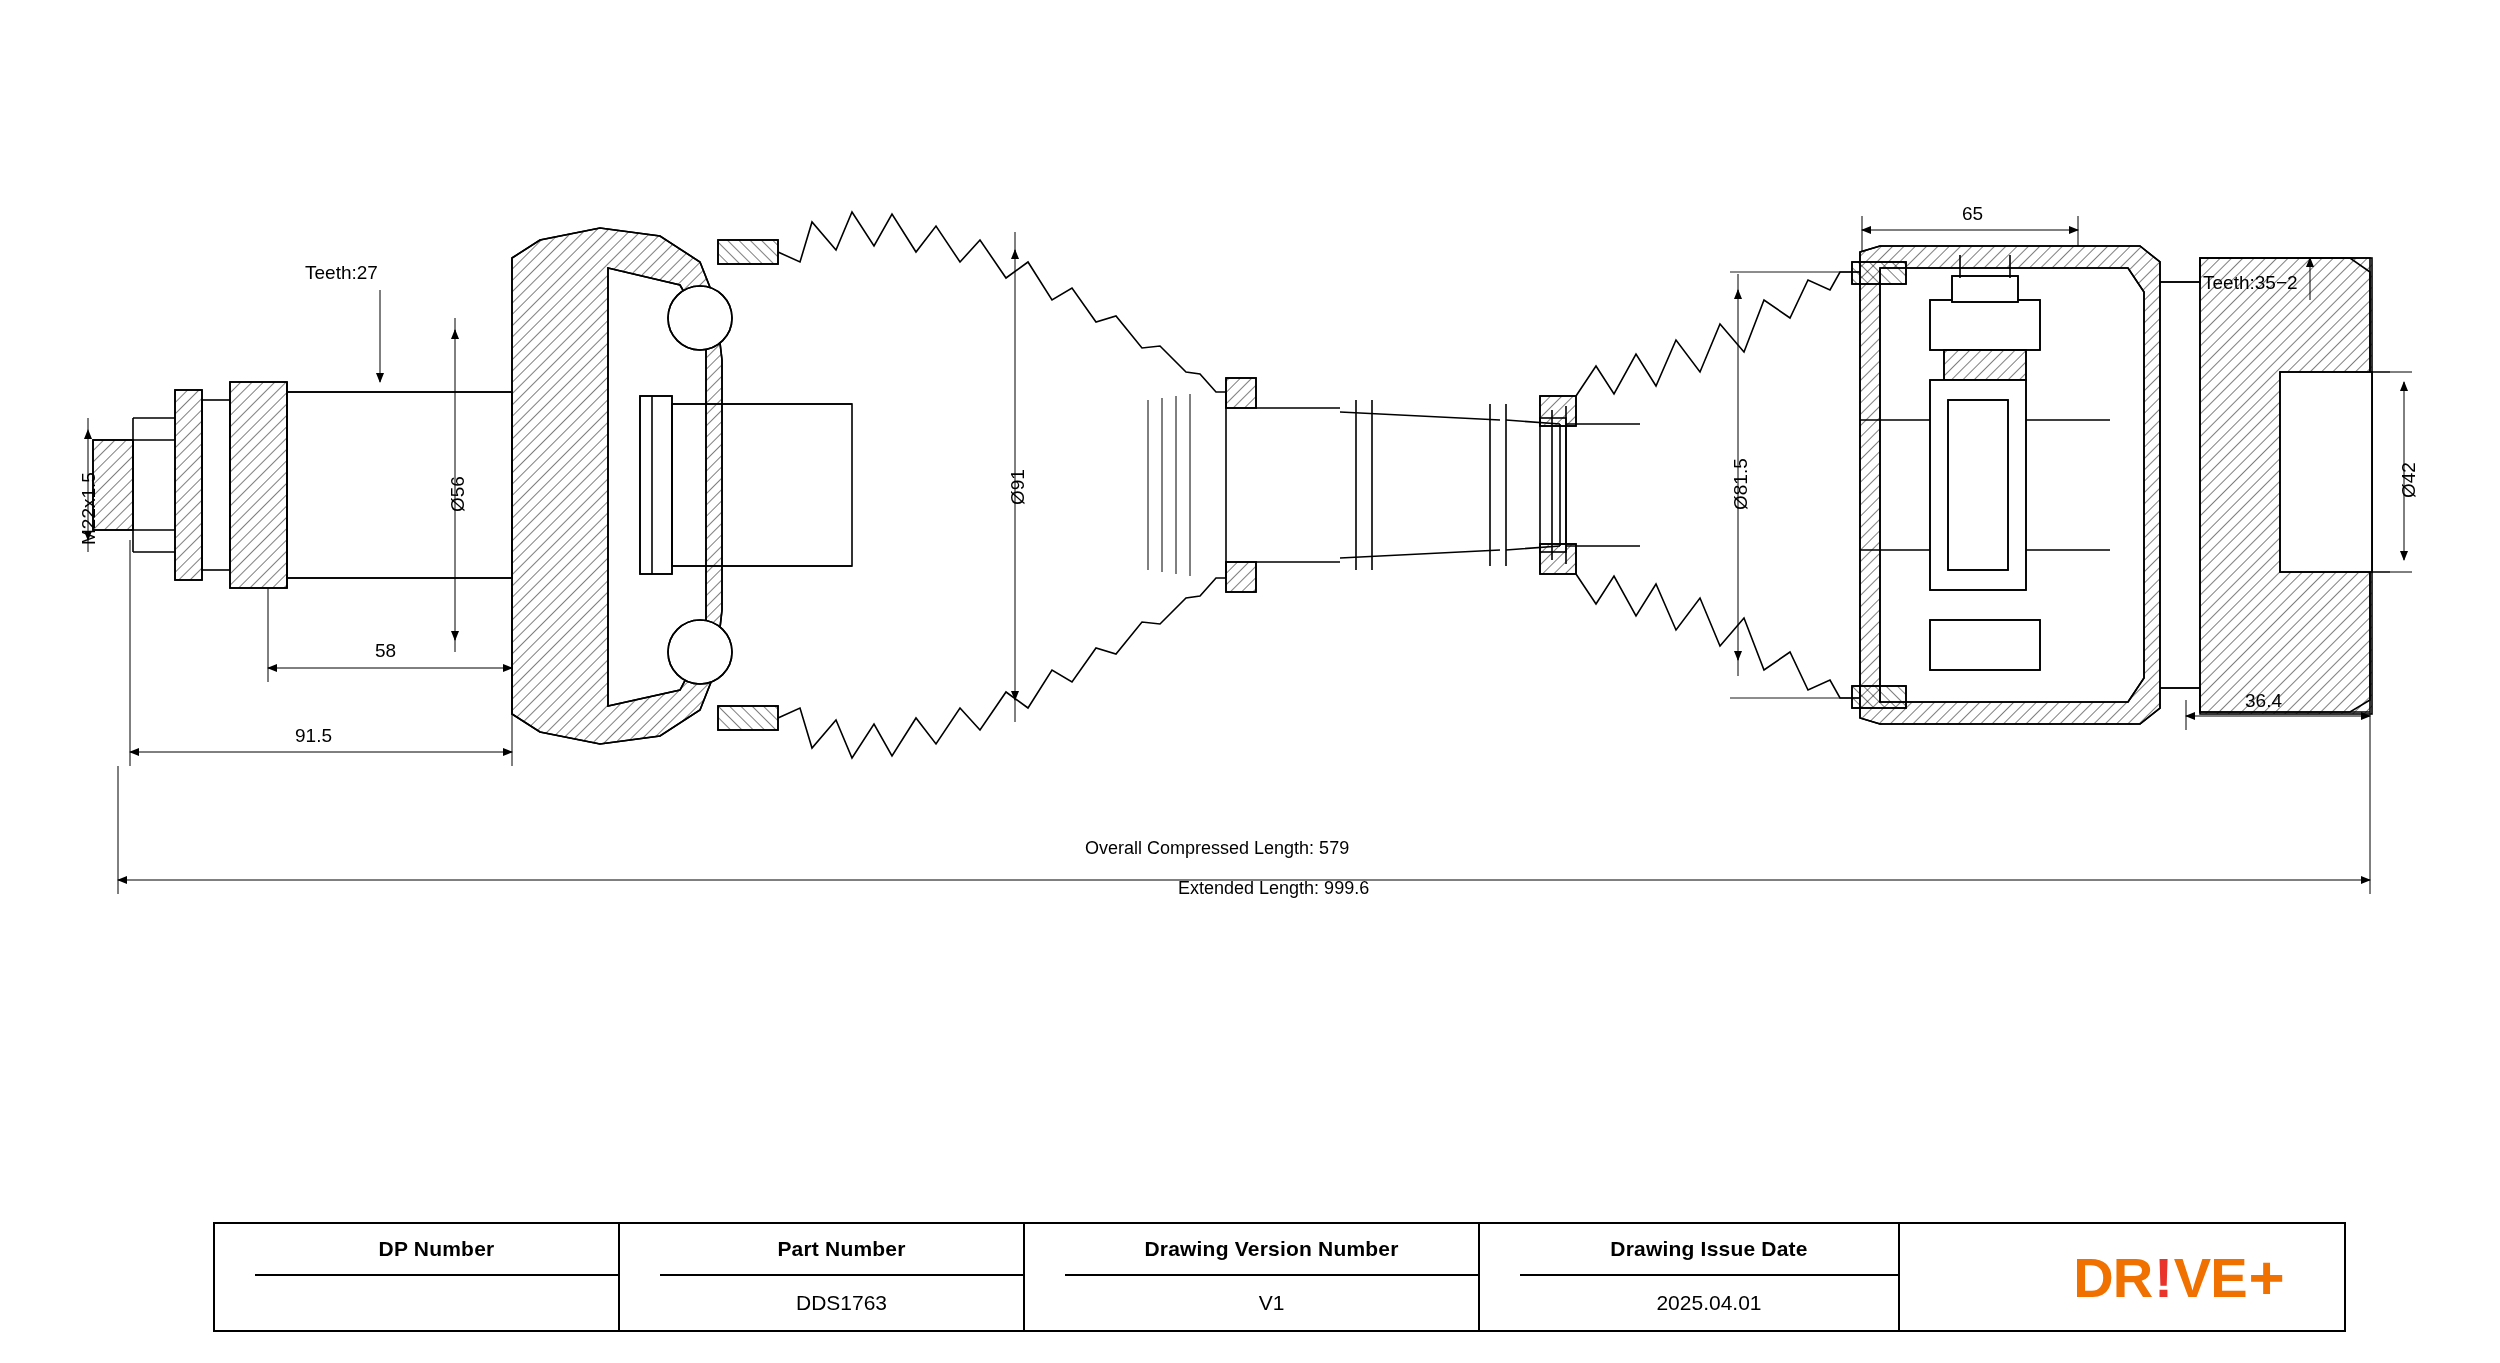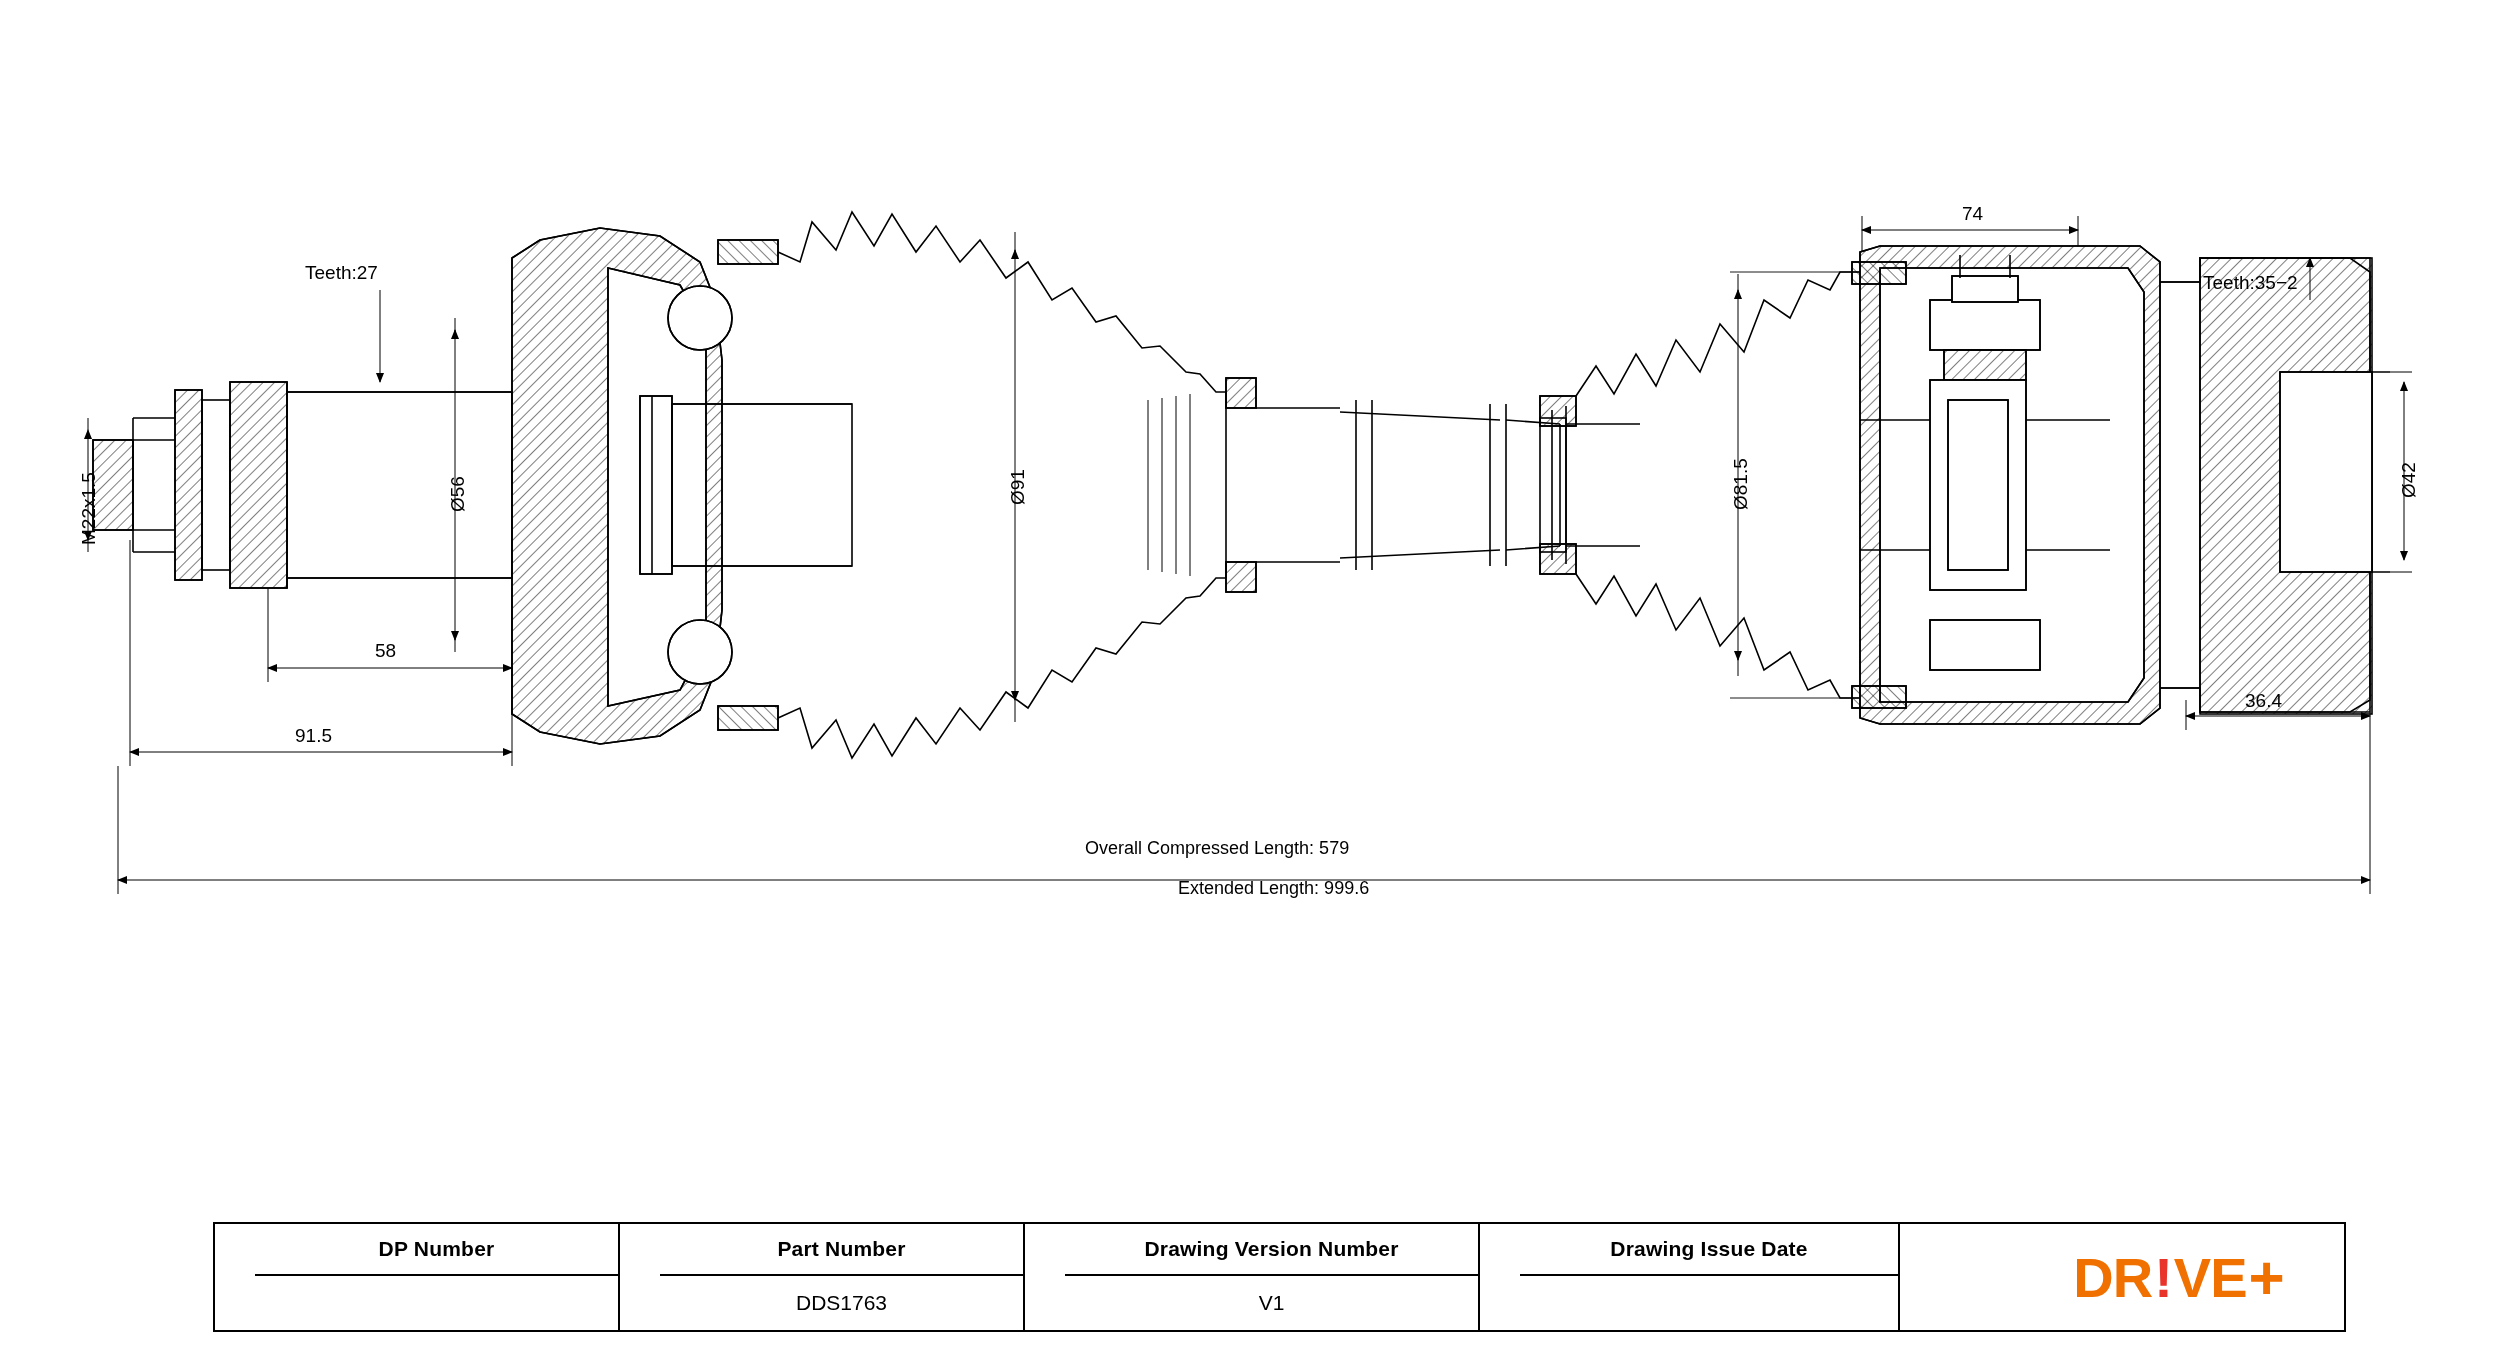--- a/index.html
+++ b/index.html
@@ -212,21 +212,21 @@
 <div class="lbl dim" style="left:305px;top:262px;">Teeth:27</div>
 
 <div class="lbl dim vert" style="left:447px;top:512px;transform:rotate(-90deg);">Ø56</div>
 
 <div class="lbl dim" style="left:375px;top:640px;">58</div>
 
 <div class="lbl dim" style="left:295px;top:725px;">91.5</div>
 
 <div class="lbl dim vert" style="left:1007px;top:505px;transform:rotate(-90deg);">Ø91</div>
 
-<div class="lbl dim" style="left:1962px;top:203px;">74</div>
+<div class="lbl dim" style="left:1962px;top:203px;">65</div>
 
 <div class="lbl dim vert" style="left:1730px;top:510px;transform:rotate(-90deg);">Ø81.5</div>
 
 <div class="lbl dim" style="left:2203px;top:272px;">Teeth:35−2</div>
 
 <div class="lbl dim vert" style="left:2398px;top:498px;transform:rotate(-90deg);">Ø42</div>
 
 <div class="lbl dim" style="left:2245px;top:690px;">36.4</div>
 
 <div class="lbl dimsm" style="left:1085px;top:838px;">Overall  Compressed  Length: 579</div>
@@ -240,20 +240,21 @@
   <div class="tbcell" style="flex:0 0 405px;">
     <div class="tbhead">Part Number</div>
     <div class="tbval">DDS1763</div>
   </div>
   <div class="tbcell" style="flex:0 0 455px;">
     <div class="tbhead">Drawing Version Number</div>
     <div class="tbval">V1</div>
   </div>
   <div class="tbcell" style="flex:0 0 420px;">
     <div class="tbhead">Drawing Issue Date</div>
+    <div class="tbval">2025.04.01</div>
   </div>
   <div class="tbcell" id="logocell">
     <div class="logo">
       <span class="dr">DR</span>
           <span class="bang">!</span>
           <span class="ve">VE</span>
           <span class="plus">+</span>
     </div>
   </div>
 </div>

